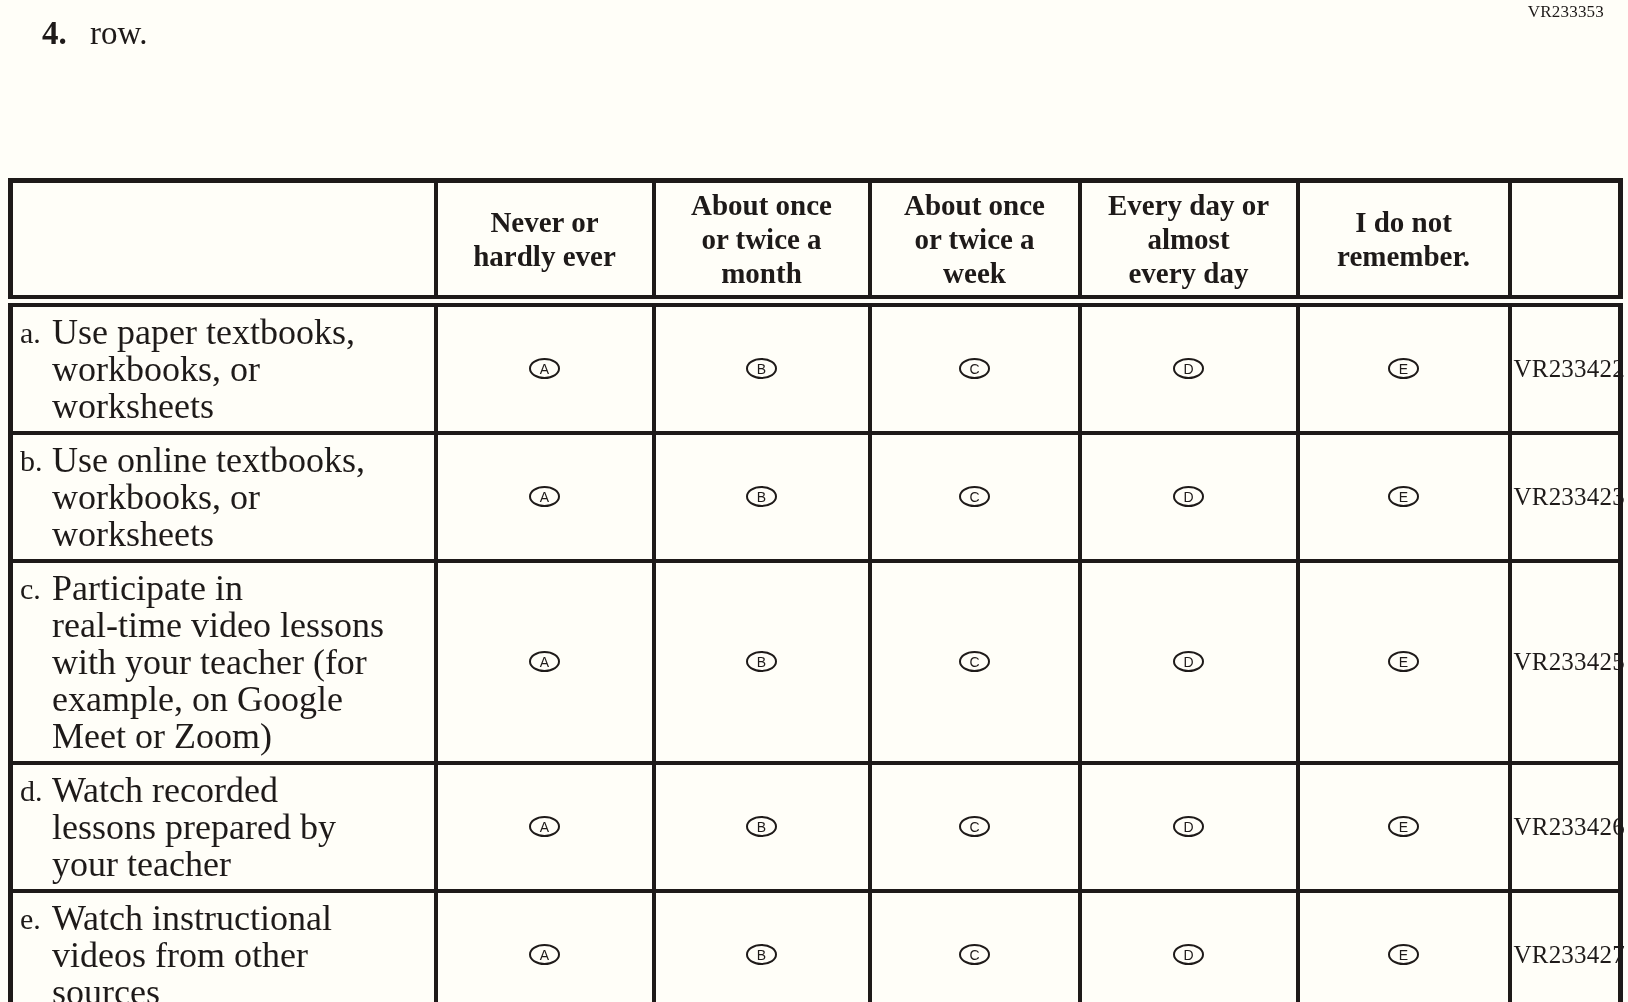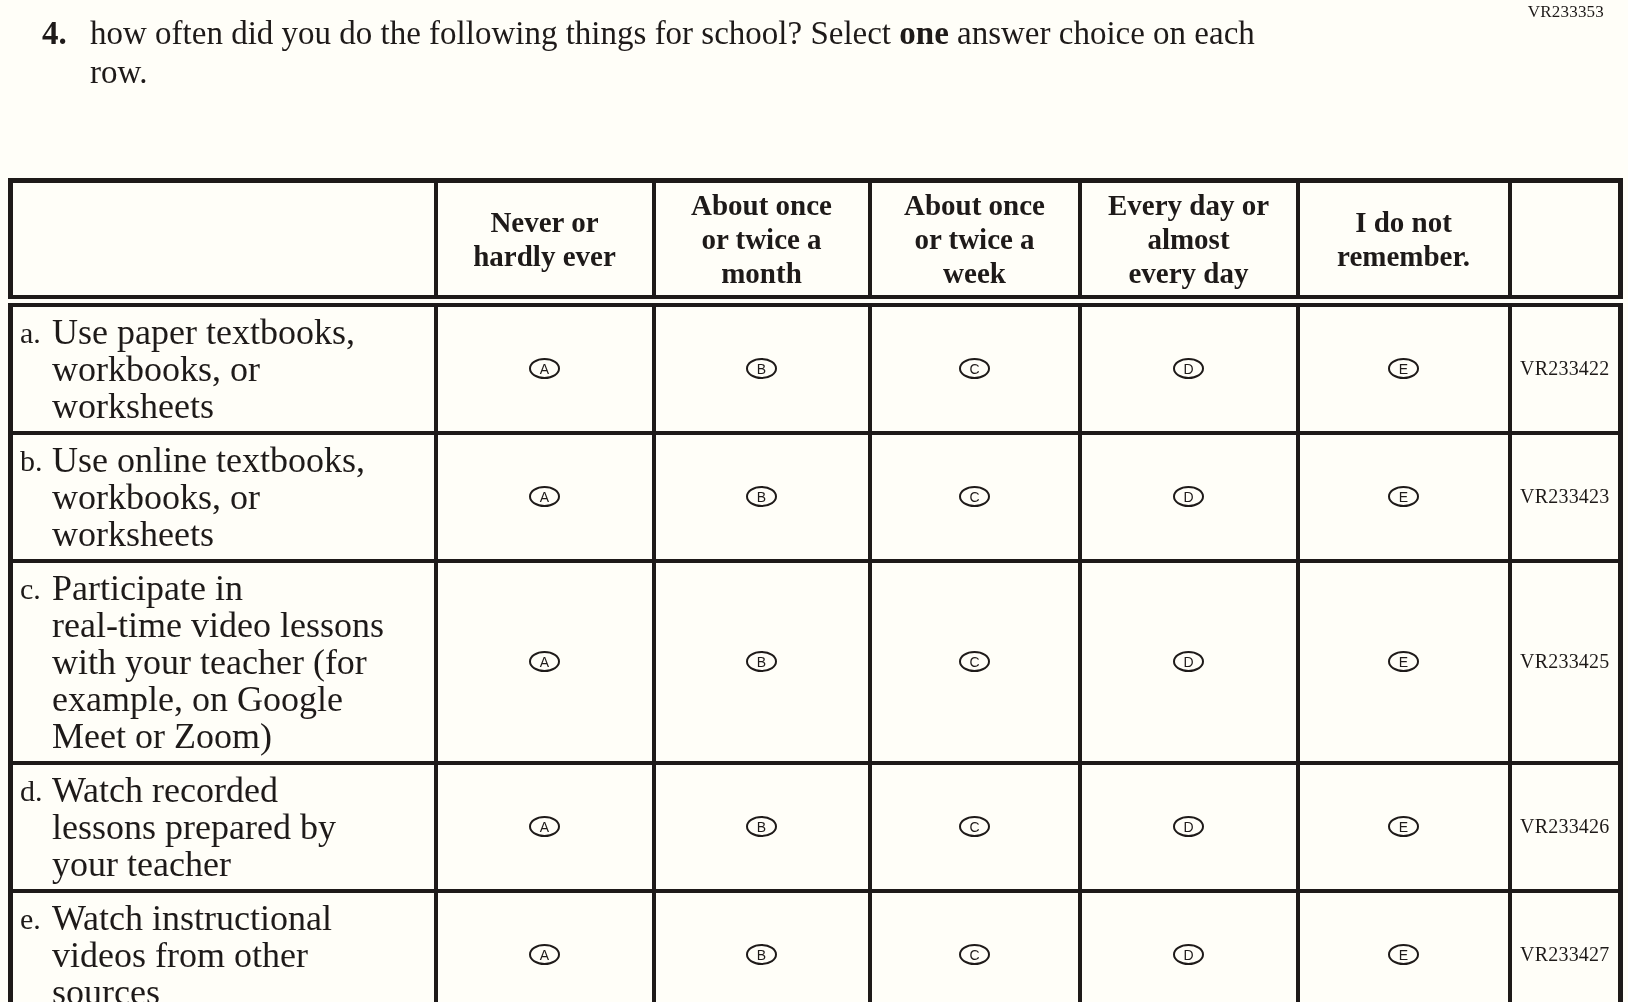--- a/index.html
+++ b/index.html
@@ -62,39 +62,38 @@
     border-radius: 50%;
     align-items: center; justify-content: center;
     font-family: "Liberation Sans", sans-serif;
     font-size: 14px; line-height: 1;
     cursor: pointer;
     background: transparent;
   }
 
   .code-cell {
     text-align: center; vertical-align: middle;
-    font-size: 20px; padding: 0 2px;
+    font-size: 25px; padding: 0 2px;
     letter-spacing: 0.2px;
   }
 
   tr.r0 td { height: 106px; }
   tr.r1 td { height: 110px; }
   tr.r2 td { height: 180px; }
   tr.r3 td { height: 114px; }
   tr.r4 td { height: 108px; }
 </style>
 </head>
 <body>
 
 <div class="form-code">VR233353</div>
 
 <div class="question">
   <div class="q-num">4.</div>
   <div class="q-text">
-    <span class="q-line"><span>how often did you do the following things for school? Select </span><b>one</b><span> answer choice on each</span></span>
     <span class="q-line">row.</span>
   </div>
 </div>
 
 <table class="grid">
   <colgroup>
     <col style="width:425px">
       <col style="width:218px">
       <col style="width:216px">
     <col style="width:210px">

